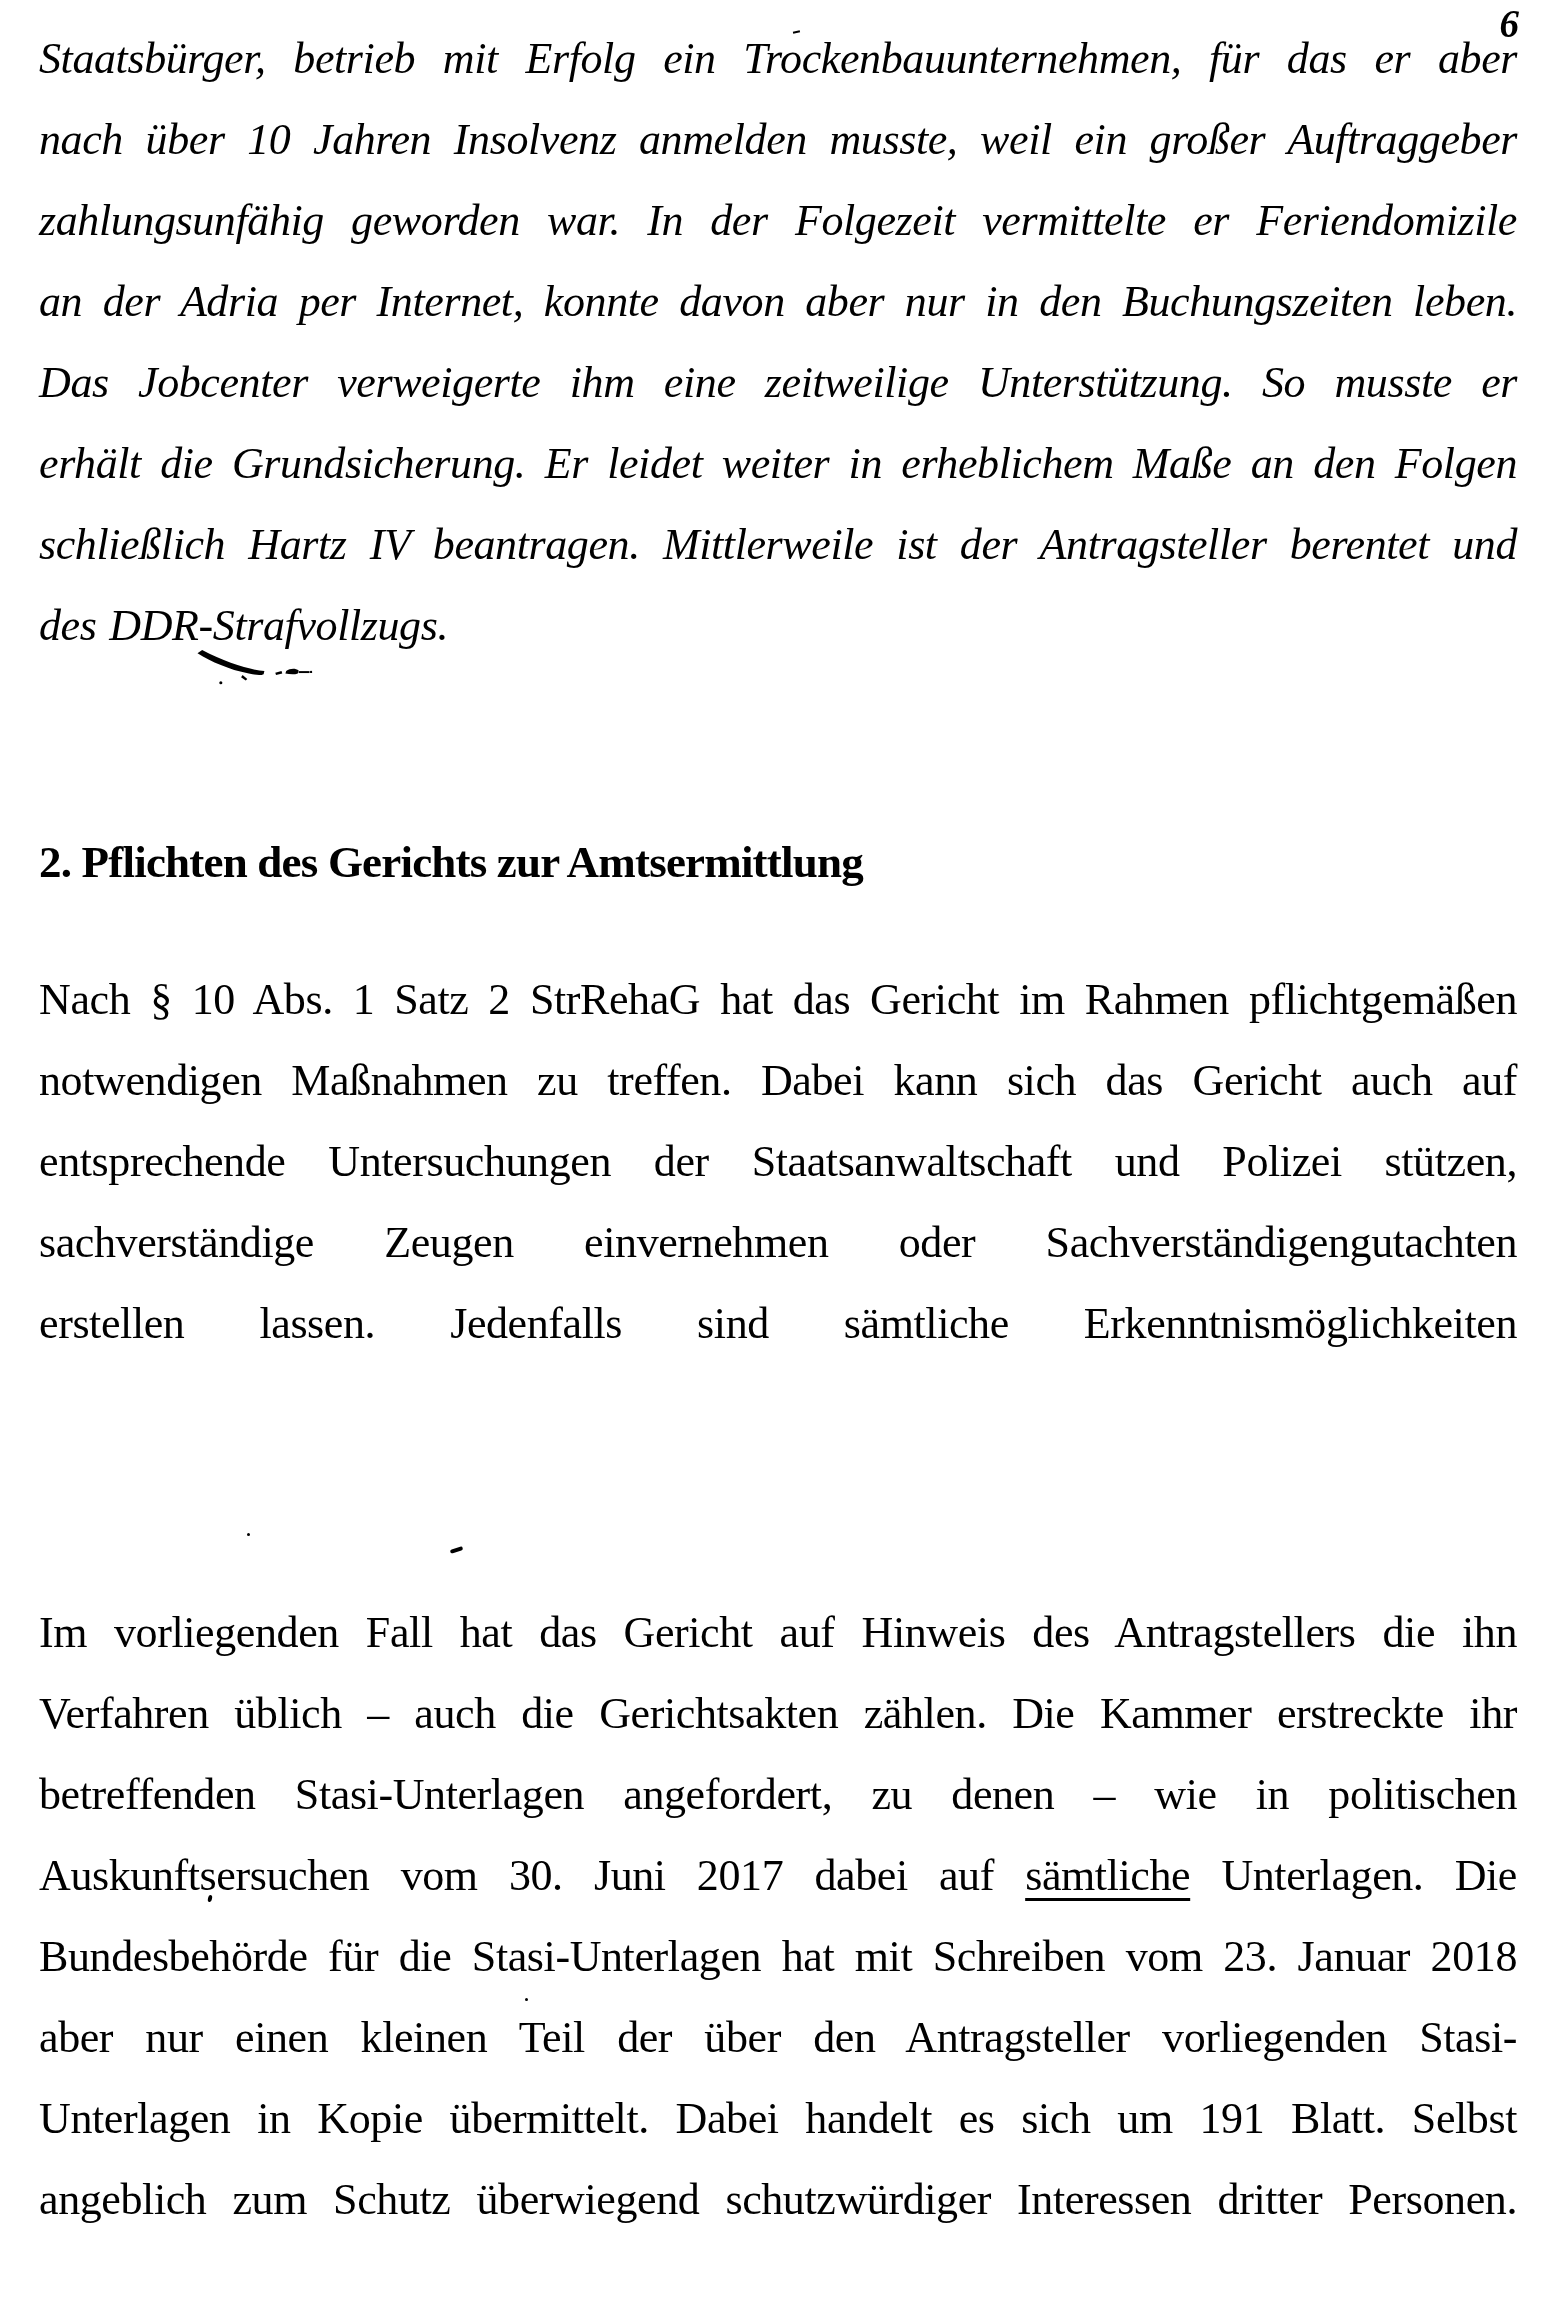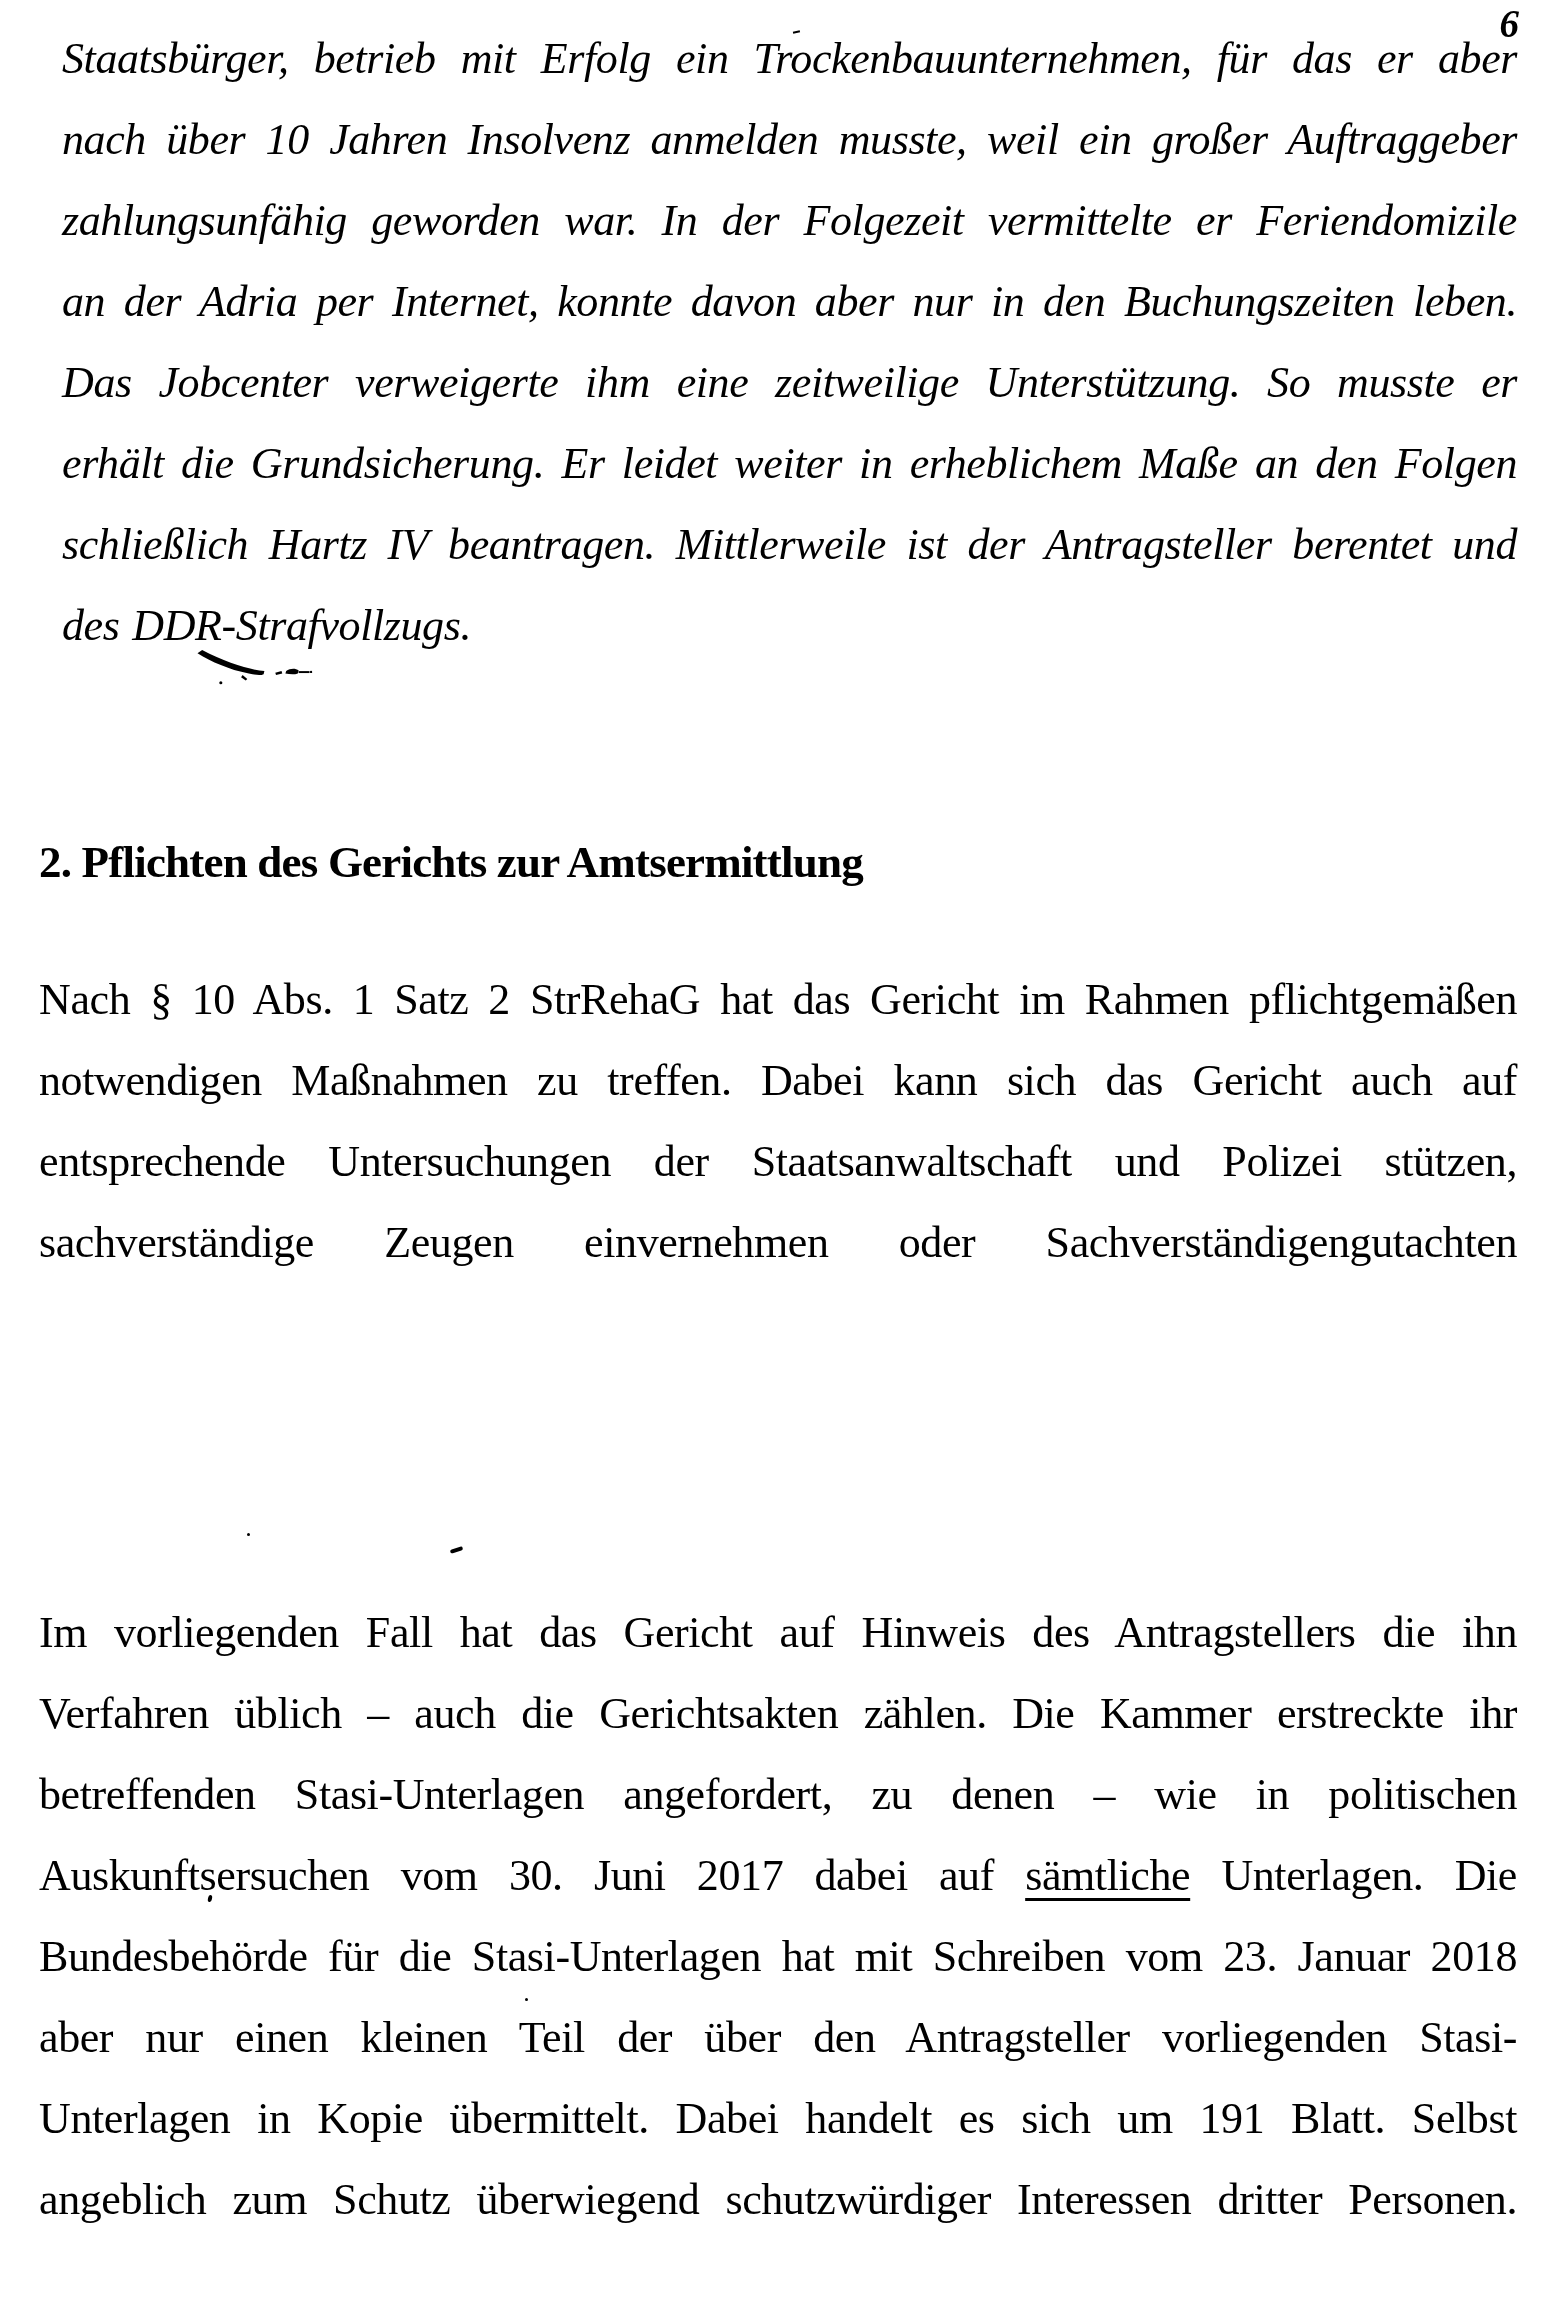--- a/index.html
+++ b/index.html
@@ -13,21 +13,21 @@
   }
   .content{position:absolute;left:39px;width:1478px;}
   .para{position:absolute;left:0;width:100%;}
   .tline{
     height:81px;line-height:81px;
     font-size:44px;letter-spacing:-0.4px;word-spacing:2.3px;
     text-align:justify;text-align-last:justify;
     white-space:nowrap;
   }
   .tline.lastline{text-align-last:left;}
-  .italicpara .tline{font-style:italic;margin-left:23px;}
+  .italicpara .tline{font-style:italic;}
   .heading{
     height:81px;line-height:81px;
     font-size:45px;font-weight:bold;letter-spacing:-0.8px;
     white-space:nowrap;text-align:left;
   }
   .pagenum{
     position:absolute;top:0px;right:42px;
     font-size:39px;font-weight:bold;font-style:italic;line-height:47px;
   }
   .u{
@@ -65,20 +65,21 @@
 
     <div class="para" style="top:822px;">
       <div class="heading">2. Pflichten des Gerichts zur Amtsermittlung</div>
     </div>
 
     <div class="para" style="top:959px;">
       <div class="tline">Nach § 10 Abs. 1 Satz 2 StrRehaG hat das Gericht im Rahmen pflichtgemäßen</div>
       <div class="tline">notwendigen Maßnahmen zu treffen. Dabei kann sich das Gericht auch auf</div>
       <div class="tline">entsprechende Untersuchungen der Staatsanwaltschaft und Polizei stützen,</div>
       <div class="tline">sachverständige Zeugen einvernehmen oder Sachverständigengutachten</div>
+      <div class="tline">erstellen lassen. Jedenfalls sind sämtliche Erkenntnismöglichkeiten</div>
     </div>
 
     <div class="para" style="top:1592px;">
       <div class="tline">Im vorliegenden Fall hat das Gericht auf Hinweis des Antragstellers die ihn</div>
       <div class="tline">Verfahren üblich – auch die Gerichtsakten zählen. Die Kammer erstreckte ihr</div>
       <div class="tline">betreffenden Stasi-Unterlagen angefordert, zu denen – wie in politischen</div>
       <div class="tline">
         <span>Auskunftsersuchen vom 30. Juni 2017 dabei auf </span><span class="u">sämtliche</span><span> Unterlagen. Die</span>
       </div>
       <div class="tline">Bundesbehörde für die Stasi-Unterlagen hat mit Schreiben vom 23. Januar 2018</div>

